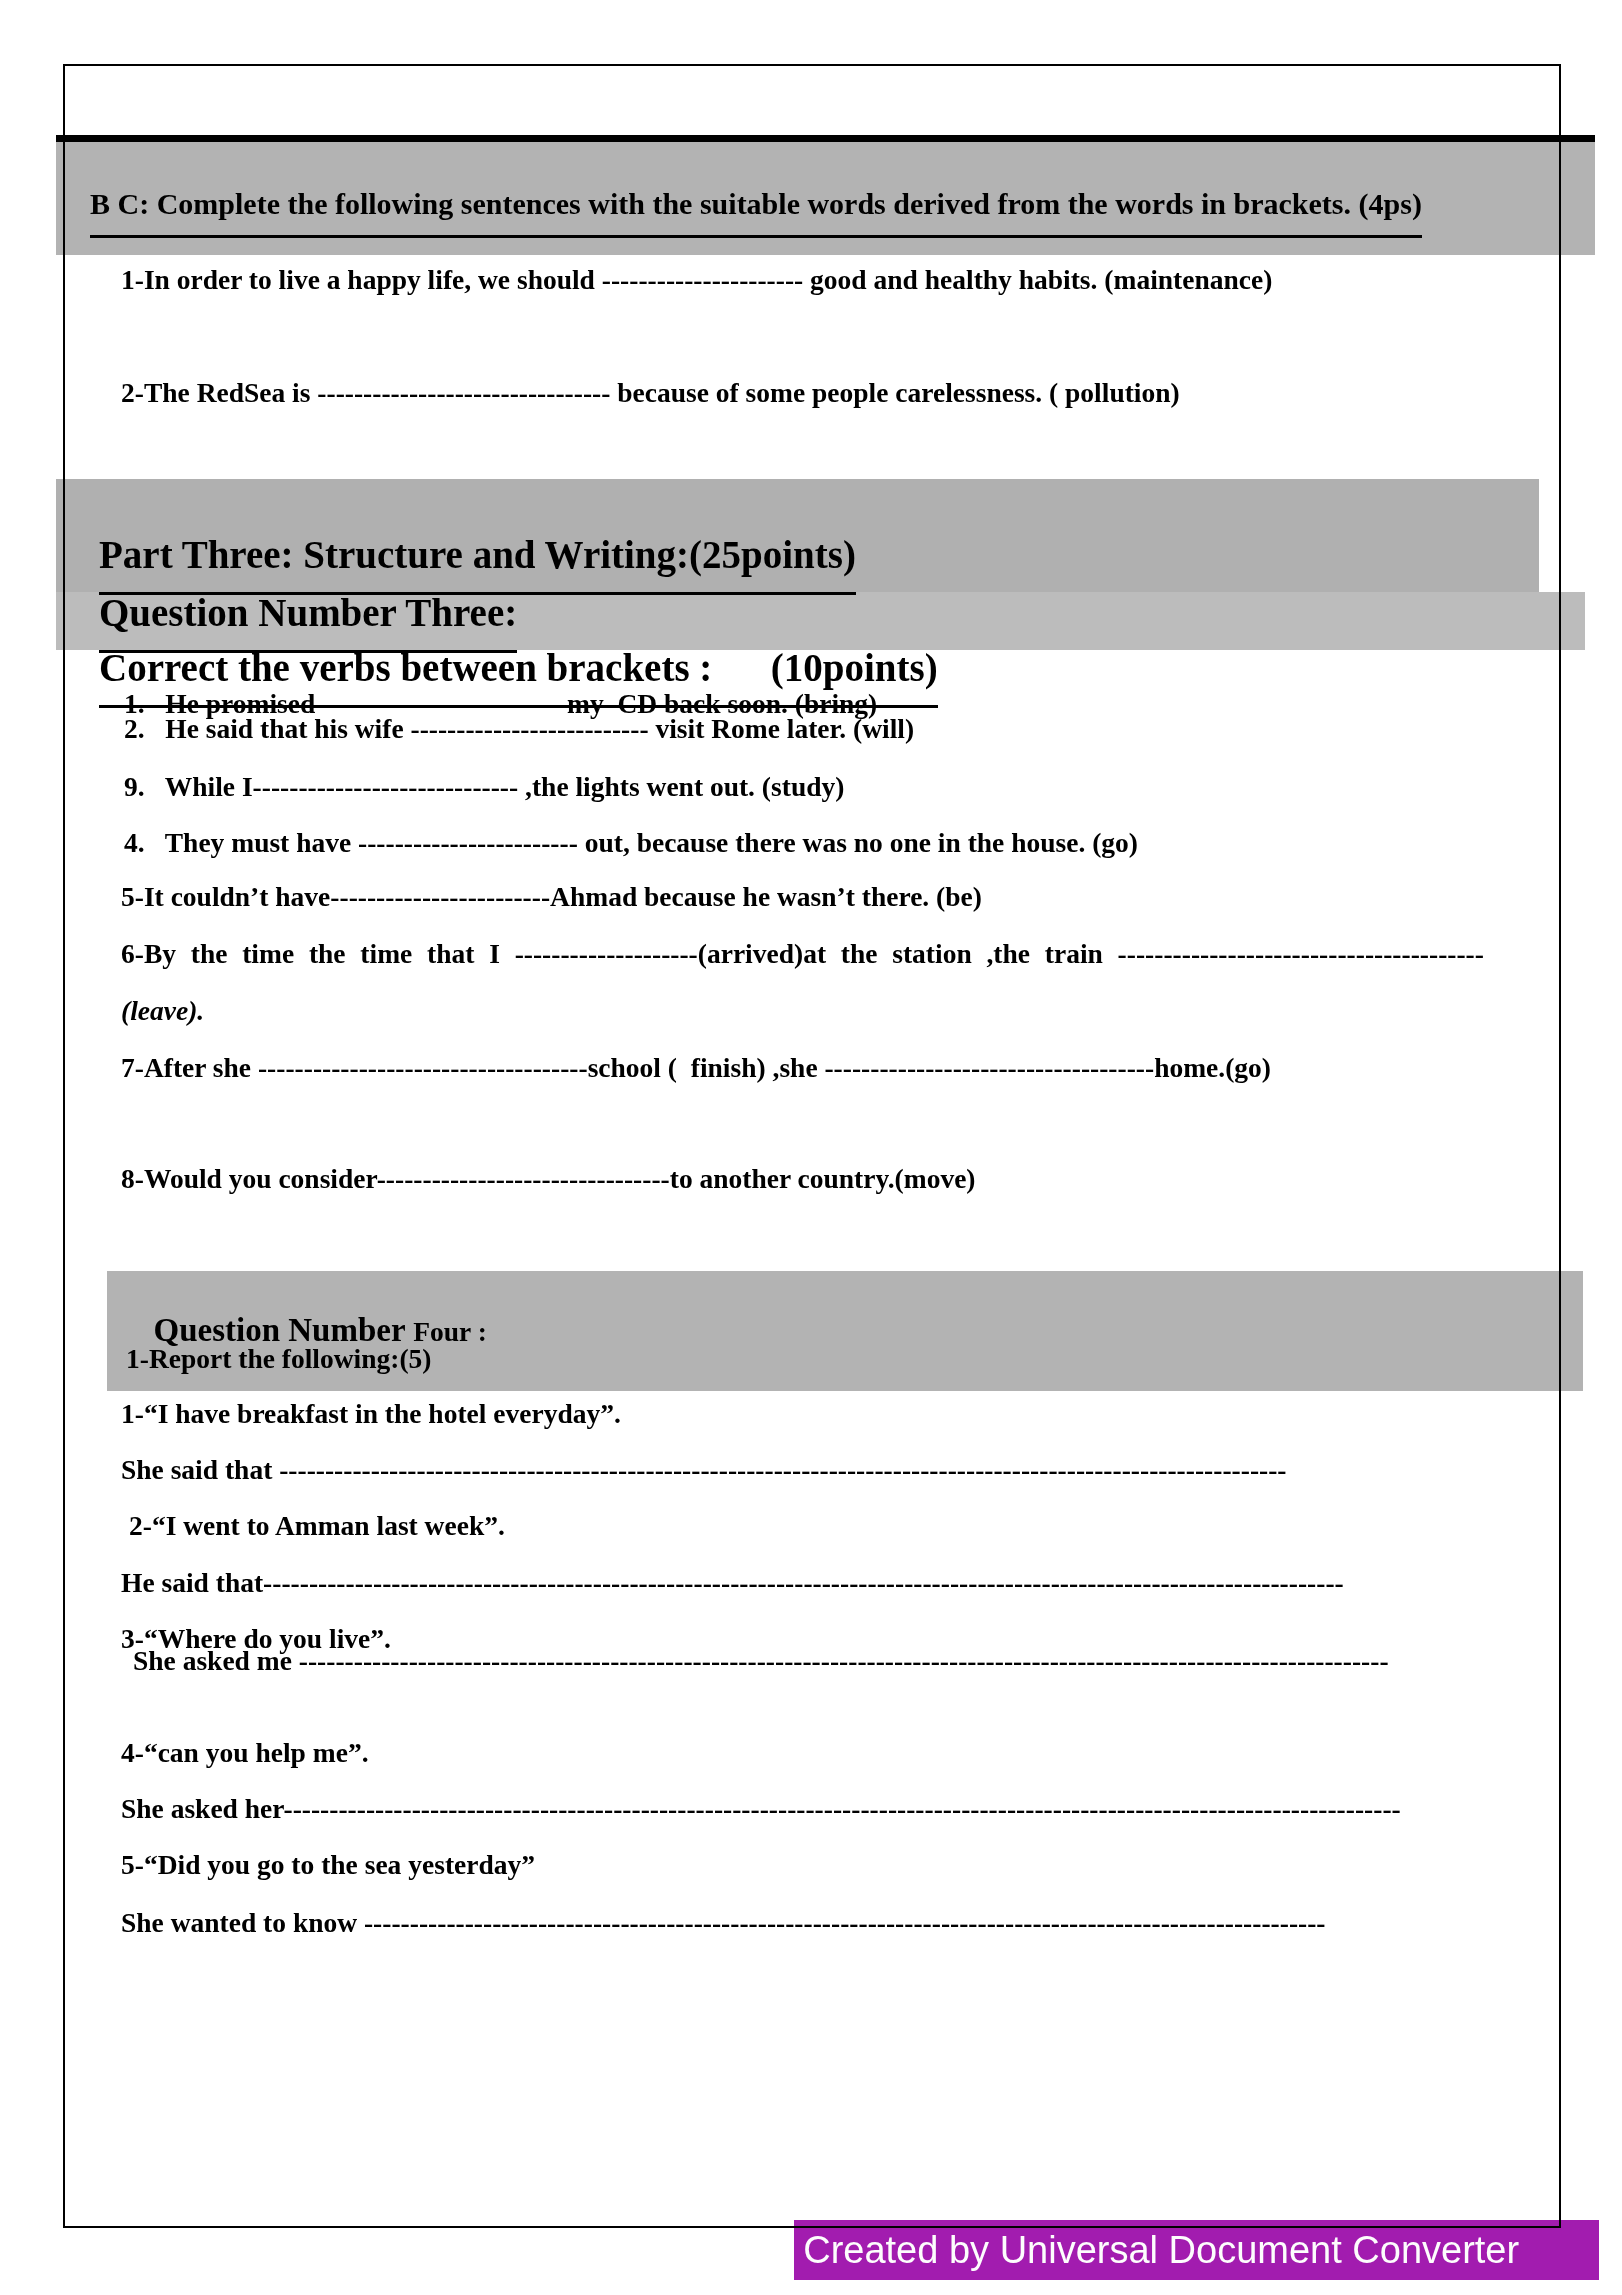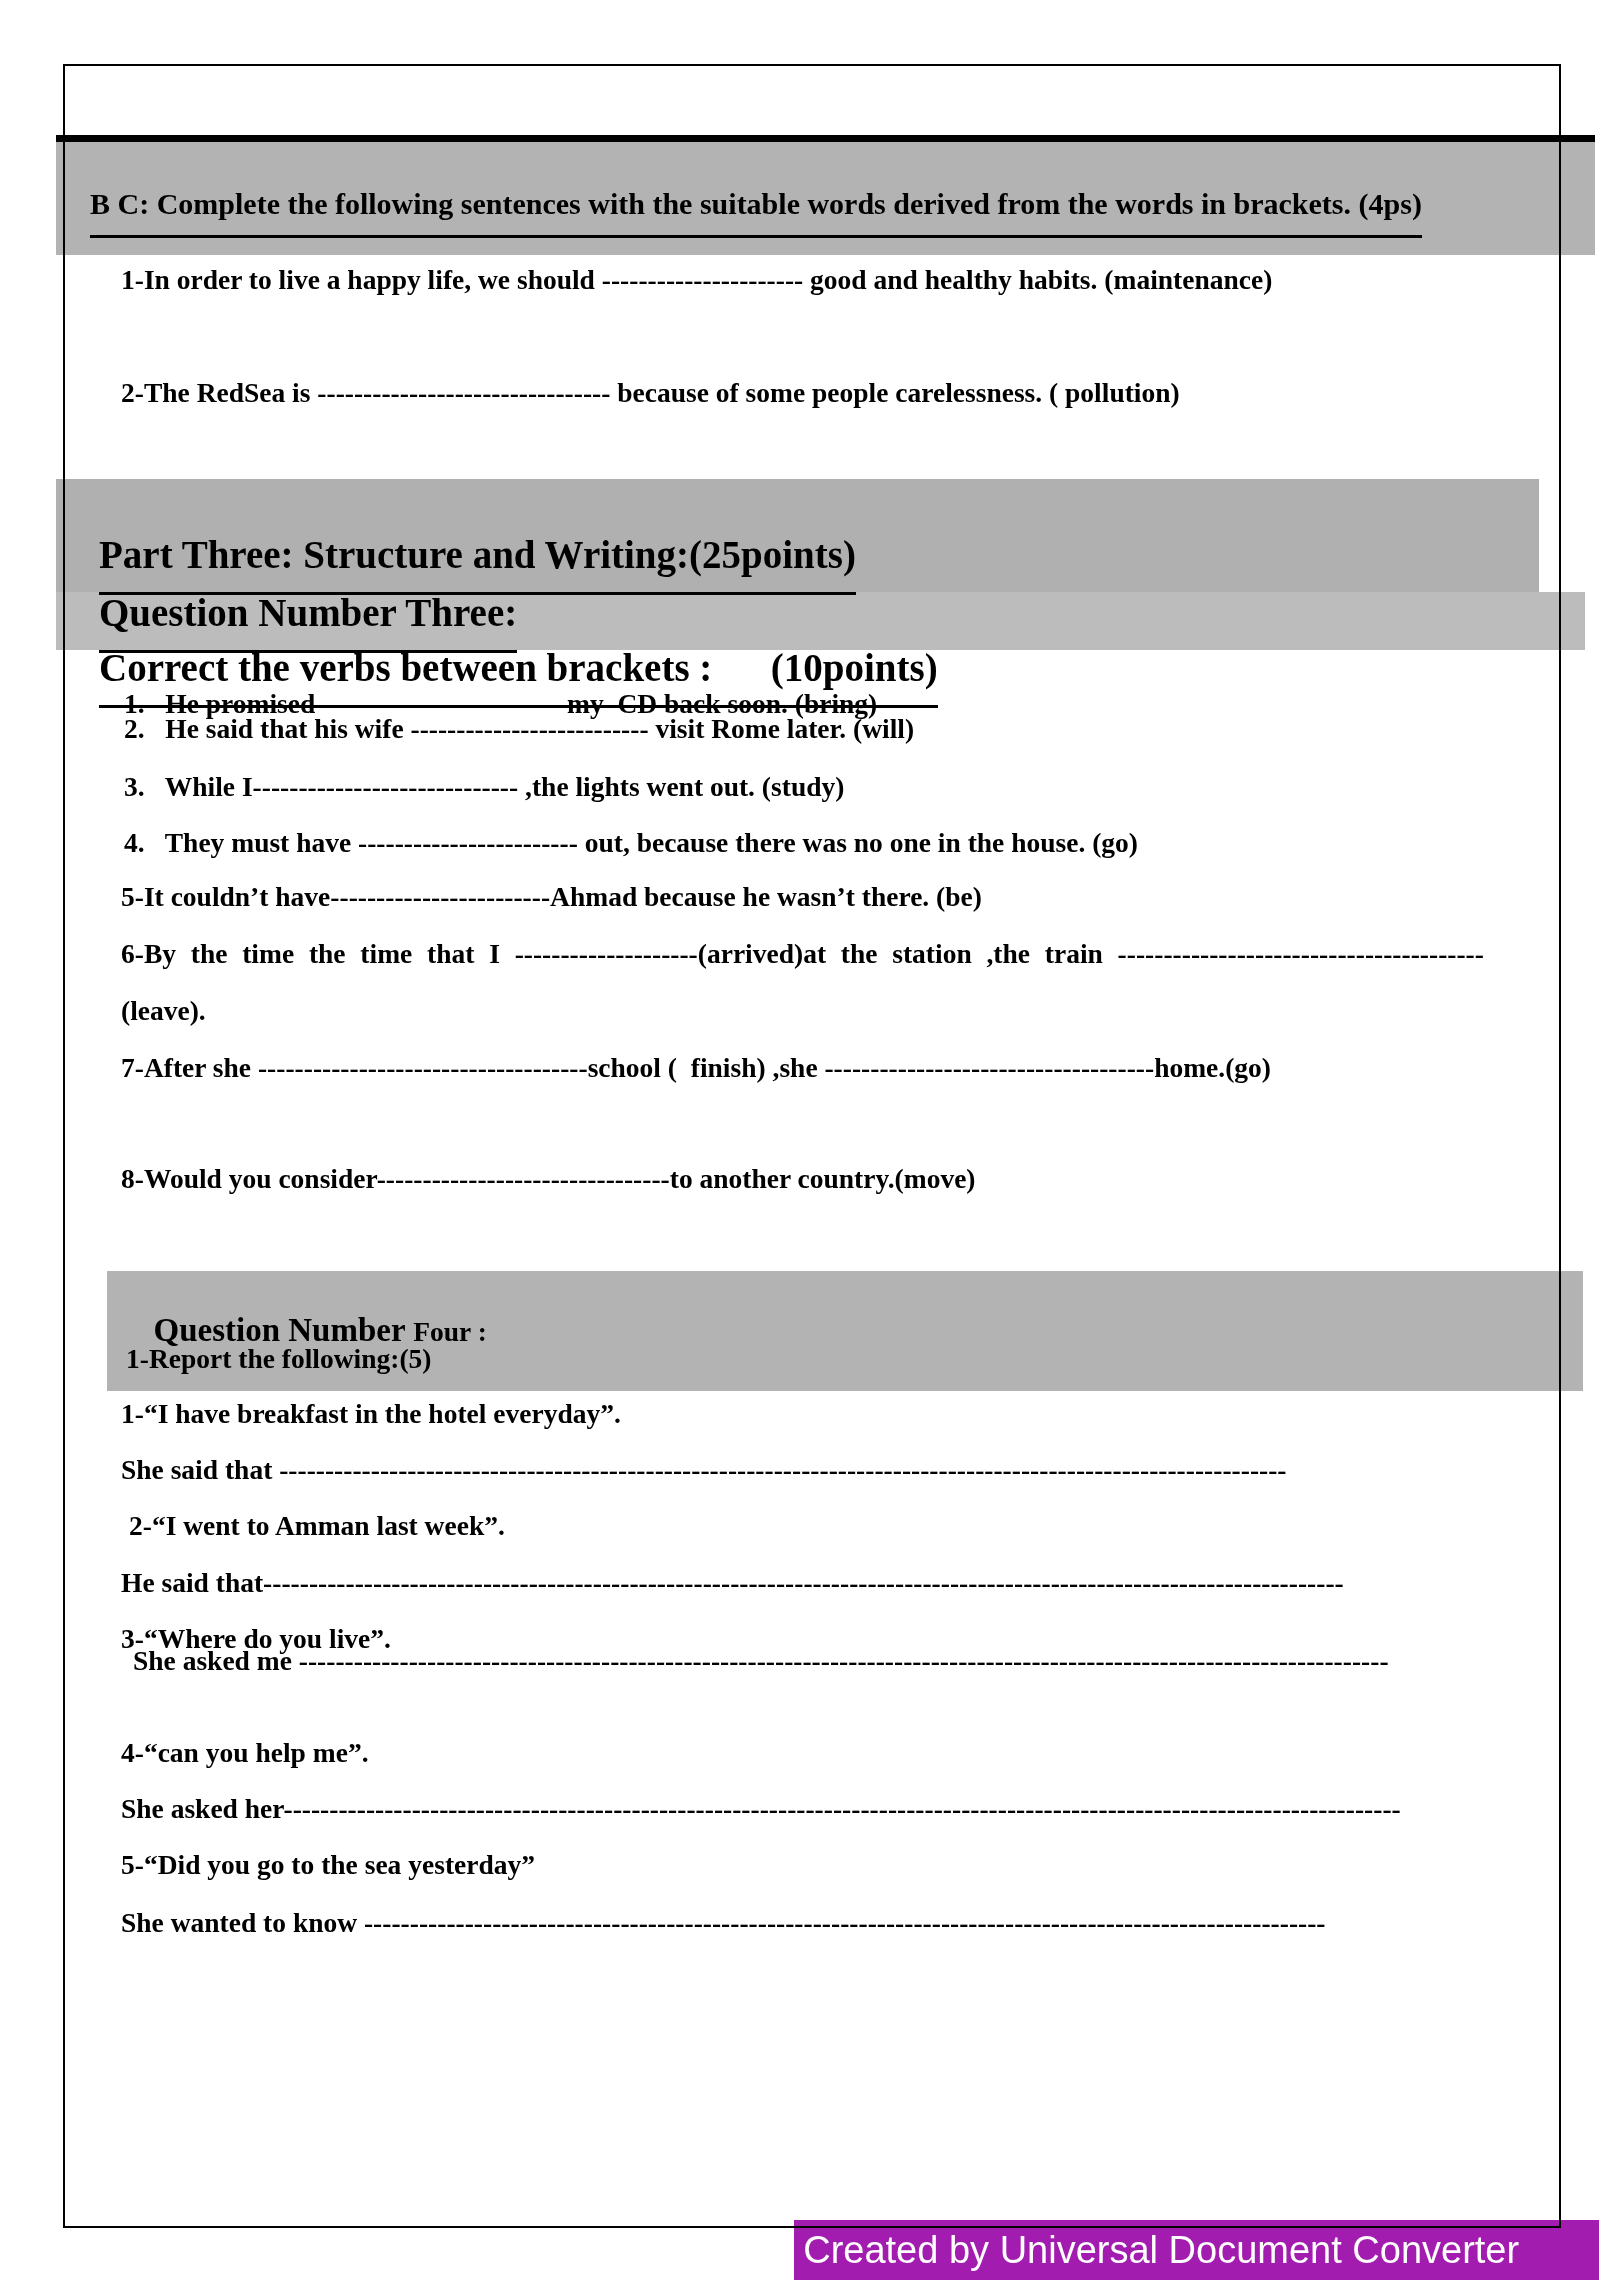--- a/index.html
+++ b/index.html
@@ -104,25 +104,25 @@
   </div>
   <div class="line h" style="left:60px; top:546px;">
     <span class="u">Question Number Three:</span>
   </div>
   <div class="line h" style="left:60px; top:601px;">
     <span class="u">Correct the verbs between brackets :      (10points)</span>
   </div>
 
   <div class="line" style="left:124px; top:688px;">1.   He promised -------------------------- my  CD back soon. (bring)</div>
   <div class="line" style="left:124px; top:713px;">2.   He said that his wife -------------------------- visit Rome later. (will)</div>
-  <div class="line" style="left:124px; top:771px;">3.   While I----------------------------- ,the lights went out. (study)</div>
+  <div class="line" style="left:124px; top:771px;">9.   While I----------------------------- ,the lights went out. (study)</div>
   <div class="line" style="left:124px; top:827px;">4.   They must have ------------------------ out, because there was no one in the house. (go)</div>
   <div class="line" style="left:121px; top:881px;">5-It couldn’t have------------------------Ahmad because he wasn’t there. (be)</div>
   <div class="line justified" style="left:121px; top:938px;">6-By the time the time that I --------------------(arrived)at the station ,the train ----------------------------------------</div>
-  <div class="line" style="left:121px; top:995px;">(leave).</div>
+  <div class="line" style="left:121px; top:995px;font-style:italic;">(leave).</div>
   <div class="line" style="left:121px; top:1052px;">7-After she ------------------------------------school (  finish) ,she ------------------------------------home.(go)</div>
   <div class="line" style="left:121px; top:1163px;">8-Would you consider--------------------------------to another country.(move)</div>
 
   <div class="line" style="left:126px; top:1280px;">
     <span class="q4main">Question Number </span><span class="q4sub">Four :</span>
   </div>
   <div class="line" style="left:126px; top:1343px;">1-Report the following:(5)</div>
 
   <div class="line" style="left:121px; top:1398px;">1-“I have breakfast in the hotel everyday”.</div>
   <div class="line" style="left:121px; top:1454px;">She said that --------------------------------------------------------------------------------------------------------------</div>

